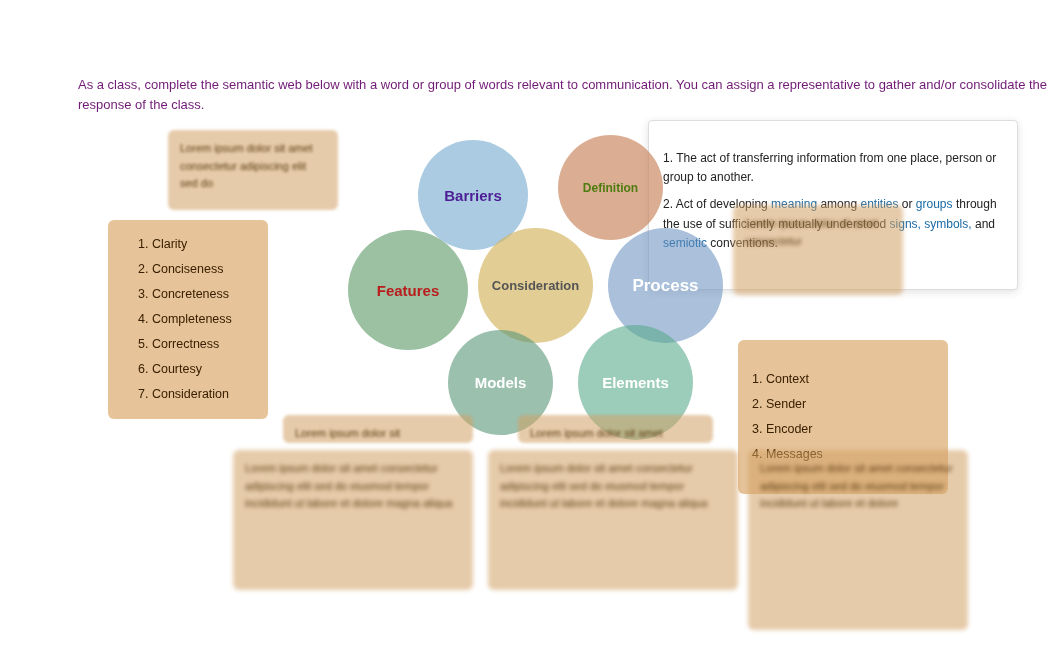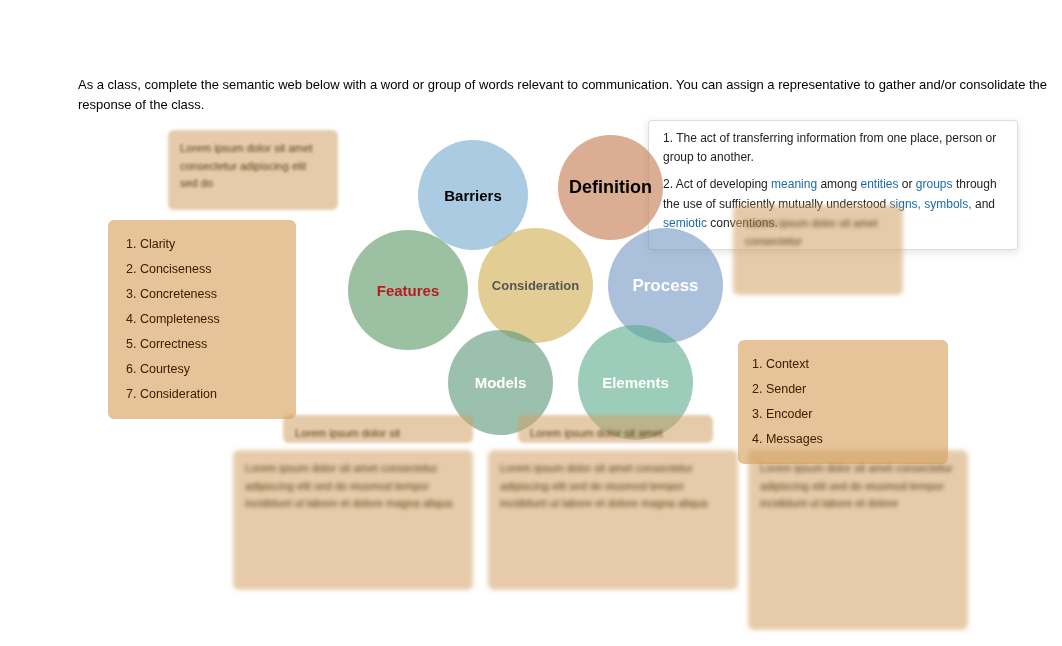--- a/index.html
+++ b/index.html
@@ -11,21 +11,21 @@
       overflow: hidden;
       position: relative;
     }
 
     .instruction {
       position: absolute;
       top: 75px;
       left: 78px;
       right: 14px;
       font-size: 13px;
-      color: #000000;
+      color: #701a75;
       line-height: 1.5;
     }
 
     
     .web-container {
       position: absolute;
       top: 120px;
       left: 78px;
       right: 0;
       bottom: 0;
@@ -40,29 +40,29 @@
       justify-content: center;
       font-weight: bold;
       text-align: center;
     }
 
     .circle-barriers {
       width: 110px; height: 110px;
       background: rgba(100,160,200,0.55);
       top: 20px; left: 340px;
       font-size: 15px;
-      color: #000000;
+      color: #4c1d95;
     }
 
     .circle-definition {
       width: 105px; height: 105px;
       background: rgba(200,130,90,0.65);
       top: 15px; left: 480px;
-      font-size: 18px;
-      color: #000000;
+      font-size: 12px;
+      color: #4d7c0f;
       align-items: center;
     }
 
     .circle-features {
       width: 120px; height: 120px;
       background: rgba(90,150,100,0.6);
       top: 110px; left: 270px;
       font-size: 15px;
       color: #b91c1c;
     }
@@ -113,44 +113,44 @@
 
     .box-top-left {
       top: 10px; left: 90px;
       width: 170px; height: 80px;
     }
 
     
     .features-list-clear {
       position: absolute;
       top: 100px; left: 30px;
-      width: 188px;
+      width: 160px;
       background: rgba(220,170,110,0.7);
       border-radius: 6px;
-      padding: 12px 18px;
+      padding: 12px 30px;
       font-size: 12.5px;
       color: #3a2000;
       line-height: 2;
     }
 
     .box-far-right-upper {
       top: 80px; left: 660px;
       width: 170px; height: 100px;
     }
 
     
     .definition-popup {
       position: absolute;
       top: 0px;
       left: 570px;
       width: 370px;
       background: #fff;
       border: 1px solid #ddd;
       border-radius: 4px;
-      padding: 8px 14px;
+      padding: 28px 14px;
       font-size: 12px;
       color: #222;
       line-height: 1.6;
       box-shadow: 0 2px 8px rgba(0,0,0,0.12);
     }
 
     .definition-popup p {
       margin-bottom: 8px;
     }
 
@@ -158,21 +158,21 @@
       color: #1a6aa5;
     }
 
     
     .elements-list-clear {
       position: absolute;
       top: 220px; left: 660px;
       width: 210px;
       background: rgba(220,170,110,0.7);
       border-radius: 6px;
-      padding: 12px 14px;
+      padding: 27px 14px;
       font-size: 12.5px;
       color: #3a2000;
       line-height: 2;
     }
 
     
     .blurred-text {
       font-size: 11px;
       color: #5a3a10;
       line-height: 1.6;

